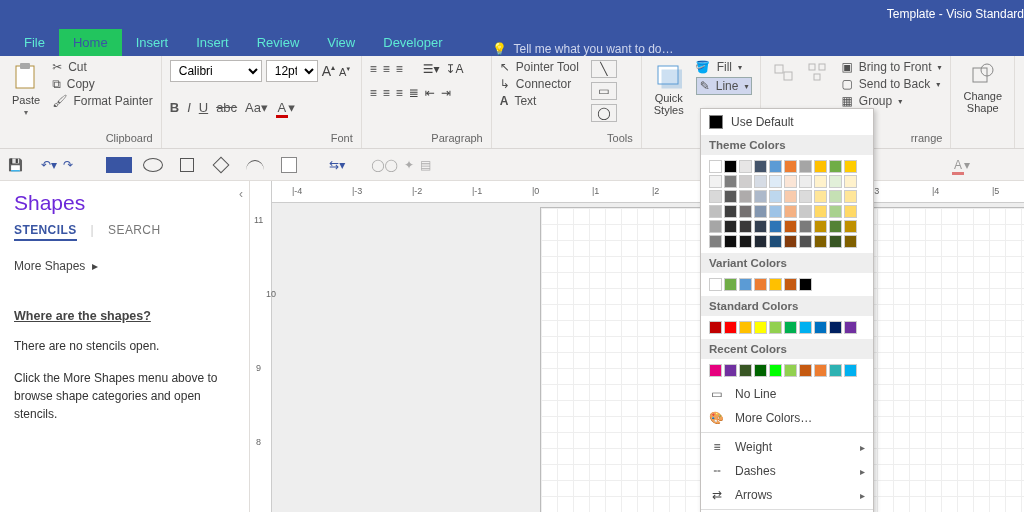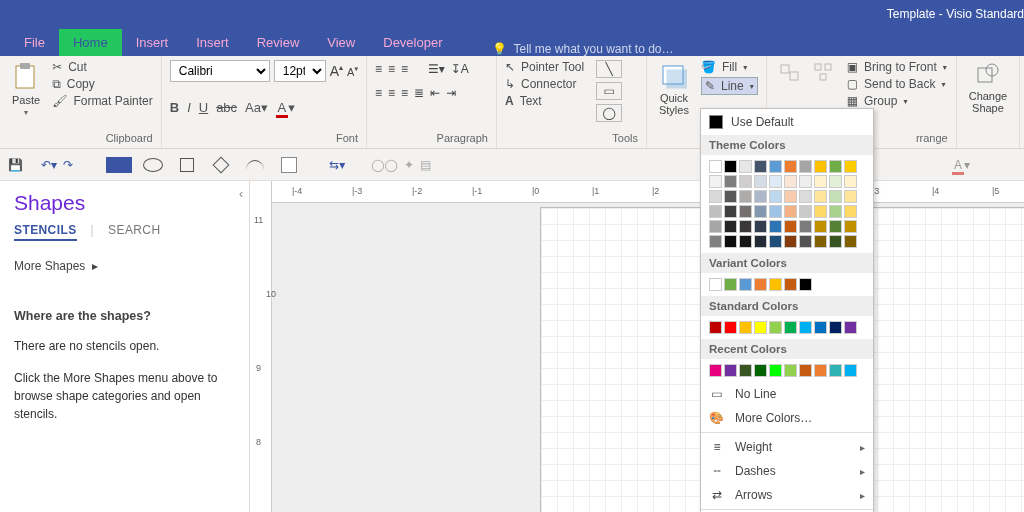--- a/index.html
+++ b/index.html
@@ -1,19 +1,19 @@
 <!DOCTYPE html>
 <html><head>
 <meta charset="utf-8">
 <style>
 * { margin:0; padding:0; box-sizing:border-box; font-family:"Segoe UI",Arial,sans-serif; -webkit-font-smoothing:antialiased; }
 body { width:1024px; height:512px; overflow:hidden; background:#f3f2f1; font-size:12px; color:#444; }
 .titlebar { height:28px; background:#3955a3; color:#fff; display:flex; align-items:center; justify-content:flex-end; font-size:12px; }
 .menubar { height:28px; background:#3955a3; display:flex; align-items:flex-end; padding-left:10px; gap:0; }
-.menubar .tab { color:#f9a8d4; padding:6px 14px; font-size:13px; cursor:pointer; }
+.menubar .tab { color:#5eead4; padding:6px 14px; font-size:13px; cursor:pointer; }
 .menubar .tab.active { background:#22c55e; color:#3955a3; }
 .menubar .tell { color:#cfd6ed; font-size:12px; padding-left:36px; display:flex; align-items:center; gap:6px; }
 .ribbon { height:93px; background:#f3f2f1; border-bottom:1px solid #d9d6d4; display:flex; }
 .group { border-right:1px solid #e0ddda; padding:4px 8px 0 8px; display:flex; flex-direction:column; }
 .group-body { flex:1; display:flex; gap:8px; }
 .group-label { text-align:right; font-size:11px; color:#666; padding:2px 0 4px; }
 .big-btn { display:flex; flex-direction:column; align-items:center; justify-content:flex-start; padding:2px 4px; font-size:11px; gap:2px; }
 .ico { display:inline-block; }
 .small-row { display:flex; flex-direction:column; gap:3px; font-size:12px; color:#505050; }
 .small-row .item { display:flex; align-items:center; gap:6px; cursor:pointer; }
@@ -29,21 +29,21 @@
 .shape-diamond { width:12px; height:12px; border:1.5px solid #555; transform:rotate(45deg); }
 .shape-curve { width:18px; height:10px; border-top:1.5px solid #555; border-radius:50% 50% 0 0 /100% 100% 0 0; }
 .shape-white-sq { width:16px; height:16px; background:#fff; border:1px solid #888;}
 .workspace { display:flex; height:calc(512px - 28px - 28px - 93px - 32px); background:#fff; }
 .sidebar { width:250px; border-right:1px solid #e0ddda; padding:10px 14px; }
 .sidebar h1 { color:#6d28d9; font-weight:400; font-size:21px; }
 .side-tabs { display:flex; gap:14px; margin-top:8px; font-size:12px; letter-spacing:.4px; }
 .side-tabs .st { color:#777; cursor:pointer;}
 .side-tabs .st.active { color:#3955a3; font-weight:600; border-bottom:2px solid #3955a3; padding-bottom:2px;}
 .sidebar .ms { margin-top:18px; font-size:12px;}
-.sidebar h3 { font-size:12.5px; margin-top:36px; font-weight:700;}
+.sidebar h3 { font-size:12.5px; margin-top:36px; font-weight:700;text-decoration:underline;}
 .sidebar p { font-size:12px; margin-top:14px; line-height:1.5; color:#333;}
 .canvas-wrap { flex:1; position:relative; background:#eee; overflow:hidden;}
 .hruler { position:absolute; top:0; left:22px; right:0; height:22px; background:#fff; border-bottom:1px solid #ccc;}
 .vruler { position:absolute; top:0; left:0; width:22px; bottom:0; background:#fff; border-right:1px solid #ccc;}
 .page { position:absolute; top:26px; left:290px; width:720px; height:500px; background:#fff;
   background-image:linear-gradient(#eee 1px,transparent 1px),linear-gradient(90deg,#eee 1px,transparent 1px);
   background-size:16px 16px; border:1px solid #bbb;}
 .popup { position:absolute; top:108px; left:700px; width:174px; background:#fff; border:1px solid #c4c1bf; box-shadow:2px 2px 5px rgba(0,0,0,.2); z-index:50; font-size:12px;}
 .popup .def { display:flex; align-items:center; gap:8px; padding:6px 8px; }
 .popup .def .sw { width:14px; height:14px; background:#000; border:1px solid #888;}
@@ -103,21 +103,21 @@
             <span>Format Painter</span>
           </div>
       </div>
     </div>
     <div class="group-label">Clipboard</div>
   </div>
 
   <div class="group" style="min-width:200px">
     <div class="group-body" style="flex-direction:column;">
       <div class="font-row">
-        <select class="combo" style="width:100px"><option>Calibri</option></select>
+        <select class="combo" style="width:92px"><option>Calibri</option></select>
         <select class="combo" style="width:52px"><option>12pt.</option></select>
         <span style="font-size:14px">A<sup style="font-size:8px">▴</sup></span>
         <span style="font-size:11px">A<sup style="font-size:7px">▾</sup></span>
       </div>
       <div class="font-toolbar">
         <b>B</b>
         <i>I</i>
         <u>U</u>
         <span style="text-decoration:line-through">abc</span>
         <span>Aa▾</span>

